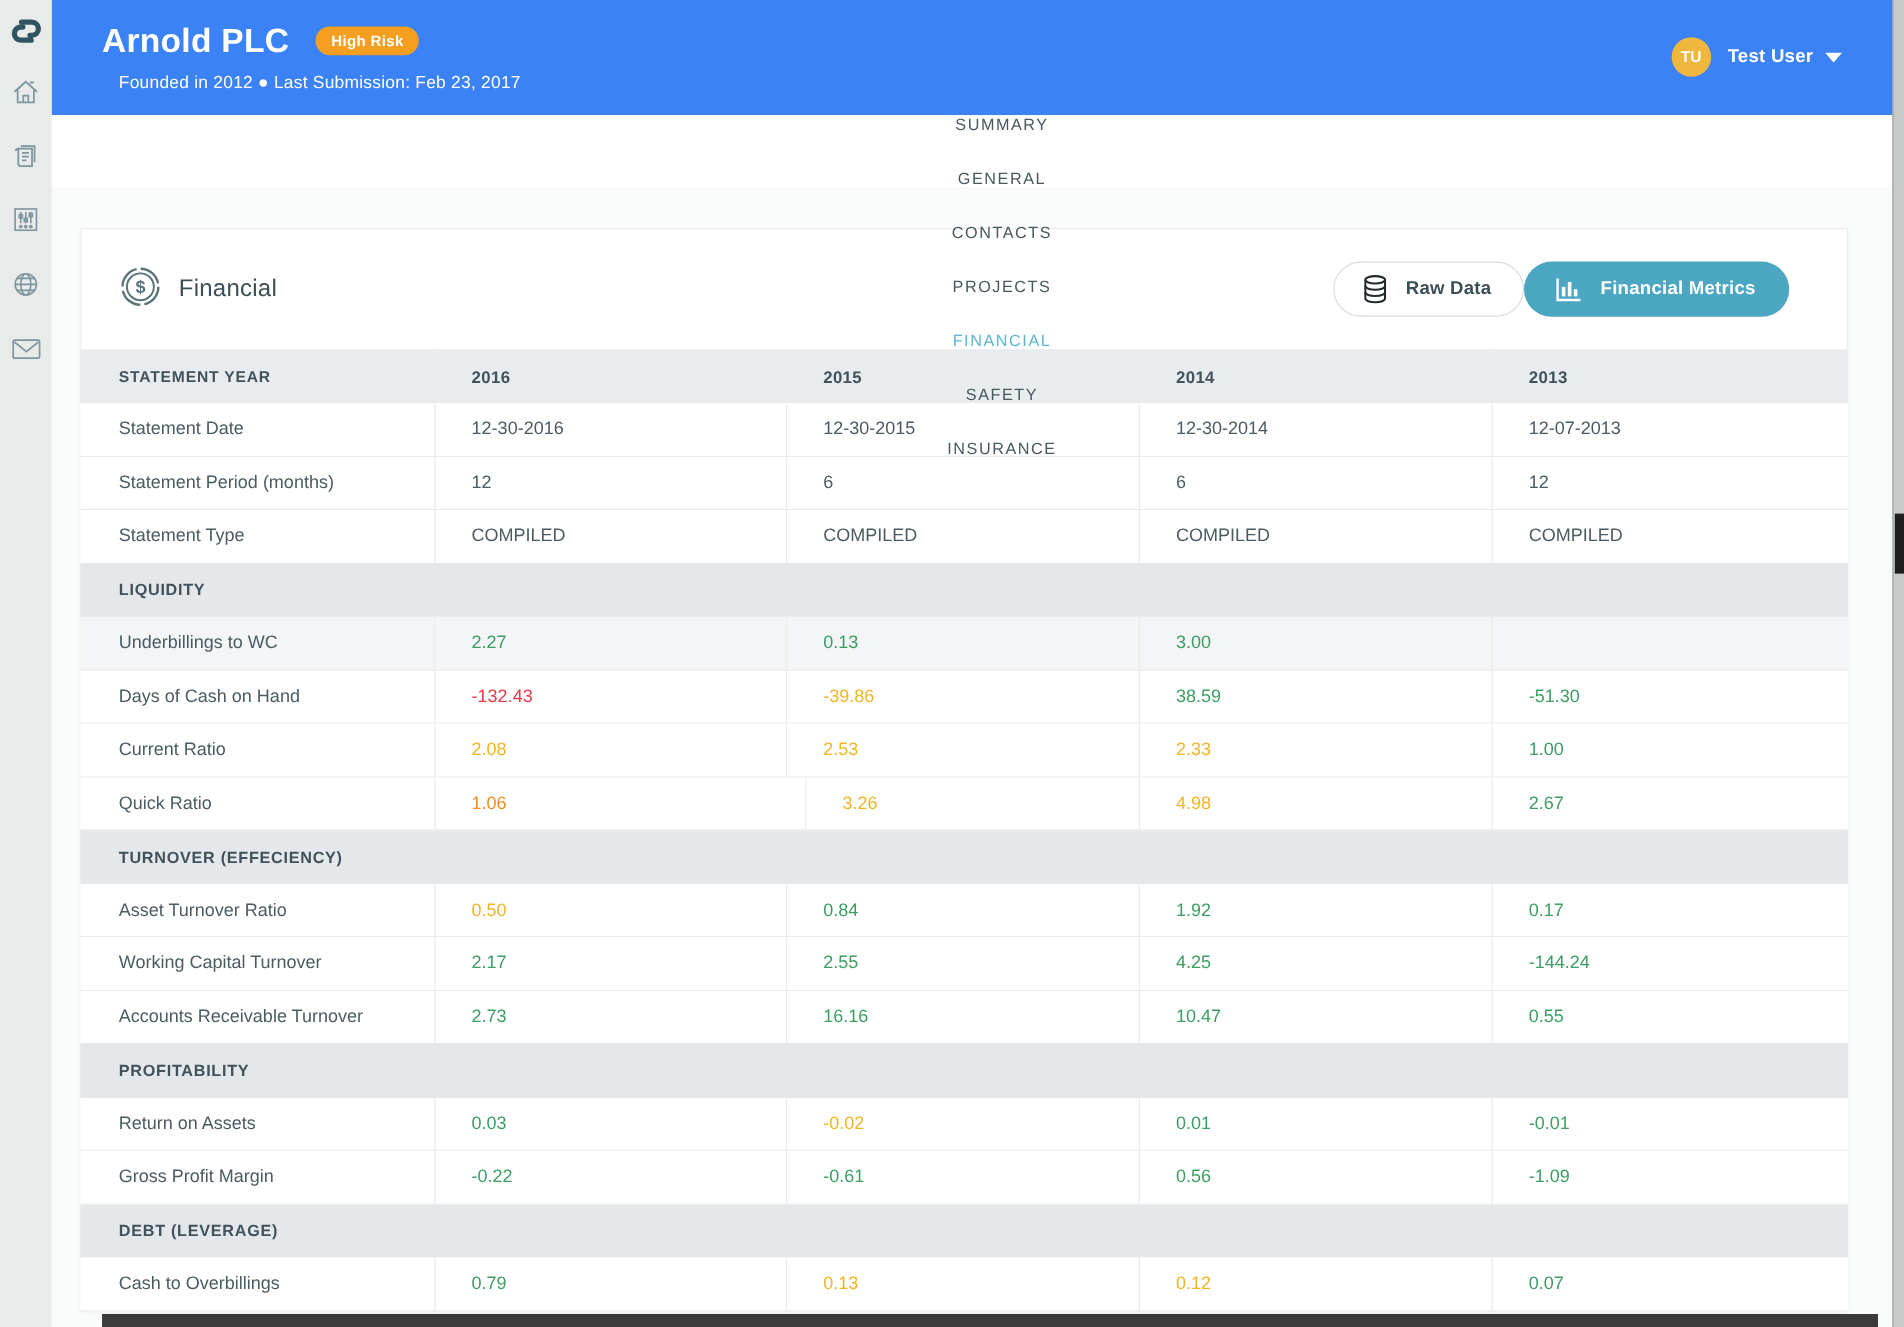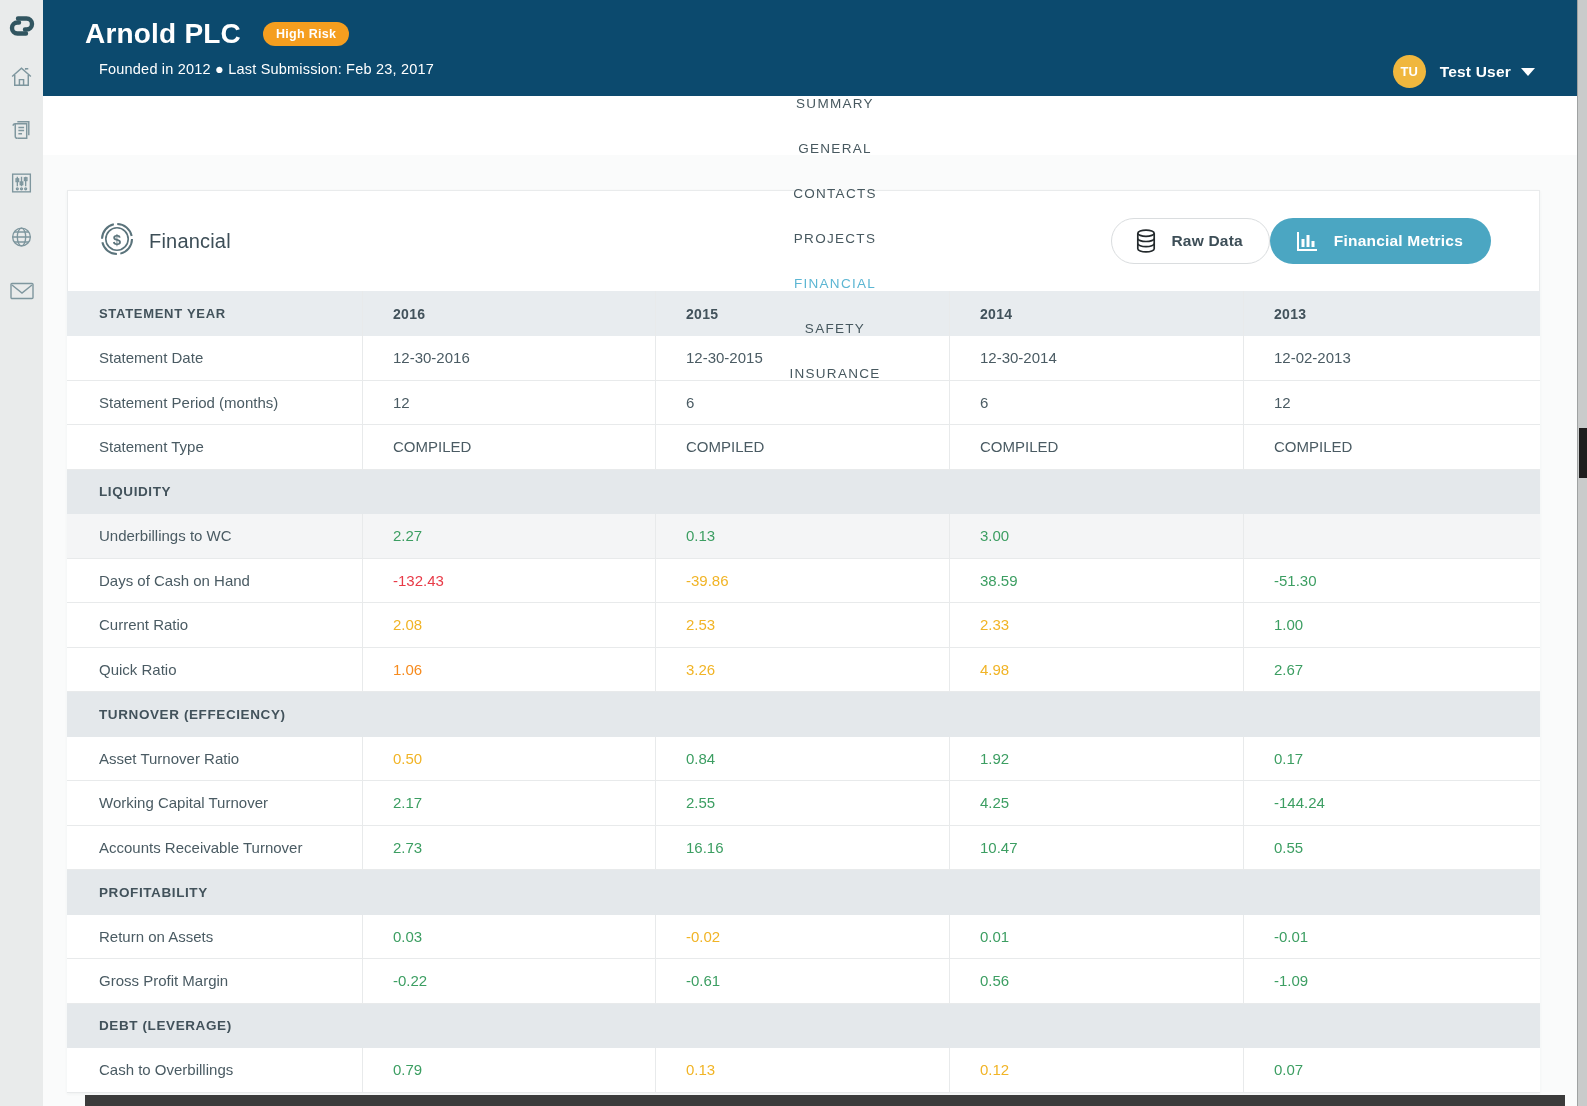--- a/index.html
+++ b/index.html
@@ -6,27 +6,27 @@
   html,body { width:1587px; height:1106px; overflow:hidden; }
   body { font-family:"Liberation Sans", sans-serif; background:#FAFBFB; position:relative; }
   .stage { position:absolute; inset:0; width:1587px; height:1106px; overflow:hidden; }
 
   
   .rail { position:absolute; left:0; top:0; width:43px; height:1106px; background:#E9EBEB; z-index:5; }
   .rail .ricon { position:absolute; left:0; width:43px; display:flex; justify-content:center; cursor:pointer; }
   .ricon svg { display:block; }
 
   
-  .topbar { position:absolute; left:43px; top:0; width:1544px; height:96px; background:#0c4a6e; z-index:2; }
+  .topbar { position:absolute; left:43px; top:0; width:1544px; height:96px; background:#3b82f6; z-index:2; }
   .title-line { position:absolute; left:42px; top:18px; display:flex; align-items:center; }
   .company-title { color:#FFFFFF; font-size:28px; font-weight:bold; letter-spacing:0.2px; }
   .risk-badge { margin-left:22px; background:#F59E1F; color:#fff; font-size:12.5px; font-weight:bold;
                 padding:5px 13px; border-radius:12px; letter-spacing:0.3px; }
   .subtitle { position:absolute; left:56px; top:61px; color:#FFFFFF; font-size:14.5px; letter-spacing:0.2px; }
-  .userbox { position:absolute; right:52px; top:31px; display:flex; align-items:center; cursor:pointer;margin-top:24px; }
+  .userbox { position:absolute; right:52px; top:31px; display:flex; align-items:center; cursor:pointer; }
   .avatar { width:33px; height:33px; border-radius:50%; background:#F0B73E; color:#fff; font-size:13px;
             font-weight:bold; display:flex; align-items:center; justify-content:center; }
   .username { color:#fff; font-size:15.5px; font-weight:bold; margin-left:14px; letter-spacing:0.2px; }
   .caret { margin-left:10px; width:0; height:0; border-left:7px solid transparent; border-right:7px solid transparent;
            border-top:8px solid #fff; }
 
   
   .tabbar { position:absolute; left:43px; top:96px; width:1544px; height:59px; background:#FFFFFF;
             display:flex; align-items:center; padding-left:40px; gap:30px; z-index:2;flex-direction:column; }
   .tab { font-size:13.5px; letter-spacing:1.3px; color:#47585F; cursor:pointer; font-weight:500; }
@@ -186,21 +186,21 @@
             <div class="cell value year">2015</div>
             <div class="cell value year">2014</div>
             <div class="cell value year">2013</div>
           </div>
         <div id="table-body">
             <div class="trow data-row">
               <div class="cell label">Statement Date</div>
               <div class="cell value" style="color: rgb(74, 91, 99);">12-30-2016</div>
               <div class="cell value" style="color: rgb(74, 91, 99);">12-30-2015</div>
               <div class="cell value" style="color: rgb(74, 91, 99);">12-30-2014</div>
-              <div class="cell value" style="color: rgb(74, 91, 99);">12-02-2013</div>
+              <div class="cell value" style="color: rgb(74, 91, 99);">12-07-2013</div>
             </div>
             <div class="trow data-row">
               <div class="cell label">Statement Period (months)</div>
               <div class="cell value" style="color: rgb(74, 91, 99);">12</div>
               <div class="cell value" style="color: rgb(74, 91, 99);">6</div>
               <div class="cell value" style="color: rgb(74, 91, 99);">6</div>
               <div class="cell value" style="color: rgb(74, 91, 99);">12</div>
             </div>
             <div class="trow data-row">
               <div class="cell label">Statement Type</div>
@@ -229,21 +229,21 @@
             <div class="trow data-row">
               <div class="cell label">Current Ratio</div>
               <div class="cell value val-colored" style="color: rgb(241, 180, 38);">2.08</div>
               <div class="cell value val-colored" style="color: rgb(241, 180, 38);">2.53</div>
               <div class="cell value val-colored" style="color: rgb(241, 180, 38);">2.33</div>
               <div class="cell value val-colored" style="color: rgb(60, 158, 98);">1.00</div>
             </div>
             <div class="trow data-row">
               <div class="cell label">Quick Ratio</div>
               <div class="cell value val-colored" style="color: rgb(246, 139, 30);">1.06</div>
-              <div class="cell value val-colored" style="color: rgb(241, 180, 38);">3.26</div>
+              <div class="cell value val-colored" style="color: rgb(241, 180, 38); margin-left: 16px;">3.26</div>
               <div class="cell value val-colored" style="color: rgb(241, 180, 38);">4.98</div>
               <div class="cell value val-colored" style="color: rgb(60, 158, 98);">2.67</div>
             </div>
             <div class="trow section-row">
               <div class="section-label">TURNOVER (EFFECIENCY)</div>
             </div>
             <div class="trow data-row">
               <div class="cell label">Asset Turnover Ratio</div>
               <div class="cell value val-colored" style="color: rgb(241, 180, 38);">0.50</div>
               <div class="cell value val-colored" style="color: rgb(60, 158, 98);">0.84</div>

